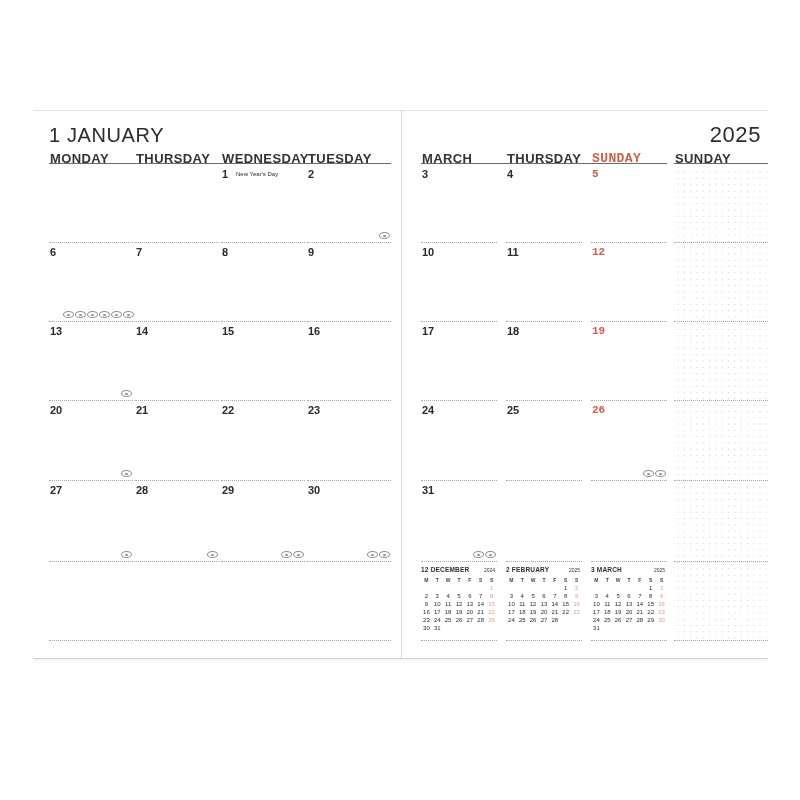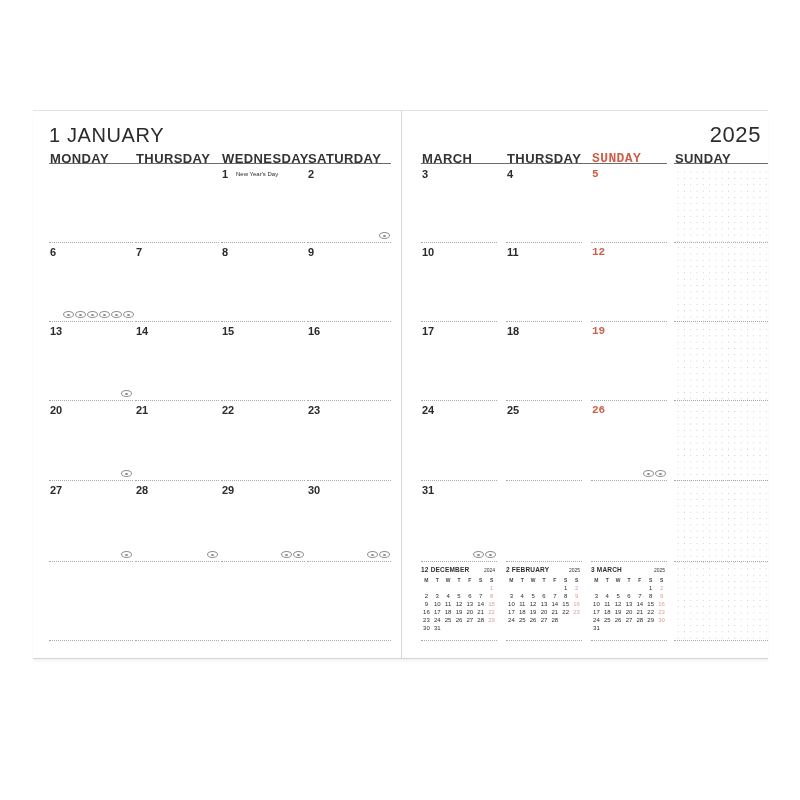--- a/index.html
+++ b/index.html
@@ -34,21 +34,21 @@
 </head>
 <body>
 
 <div id="spread">
   <div class="title" id="title-left">1 JANUARY</div>
   <div class="title" id="title-right">2025</div>
   <div class="gutter"></div>
 <div class="dayhdr" style="left: 17px; top: 40px;">MONDAY</div>
     <div class="dayhdr" style="left: 103px; top: 40px;">THURSDAY</div>
     <div class="dayhdr" style="left: 189px; top: 40px;">WEDNESDAY</div>
-    <div class="dayhdr" style="left: 275px; top: 40px;">SATURDAY</div>
+    <div class="dayhdr" style="left: 275px; top: 40px;">TUESDAY</div>
     <div class="dayhdr" style="left: 389px; top: 40px;">MARCH</div>
     <div class="dayhdr" style="left: 474px; top: 40px;">THURSDAY</div>
     <div class="dayhdr red" style="left: 559px; top: 40px;">SUNDAY</div>
     <div class="dayhdr" style="left: 642px; top: 40px;">SUNDAY</div>
     <div class="hline" style="left: 16px; top: 52px; width: 342px;"></div>
     <div class="hline" style="left: 388px; top: 52px; width: 246px;"></div>
     <div class="hline" style="left: 641px; top: 52px; width: 94px;"></div>
     <div class="dotgrid" style="left: 641px; top: 56px; width: 94px; height: 473px;"></div>
     <div class="dotline" style="left: 16px; top: 131px; width: 84px;"></div>
     <div class="dotline" style="left: 102px; top: 131px; width: 84px;"></div>

